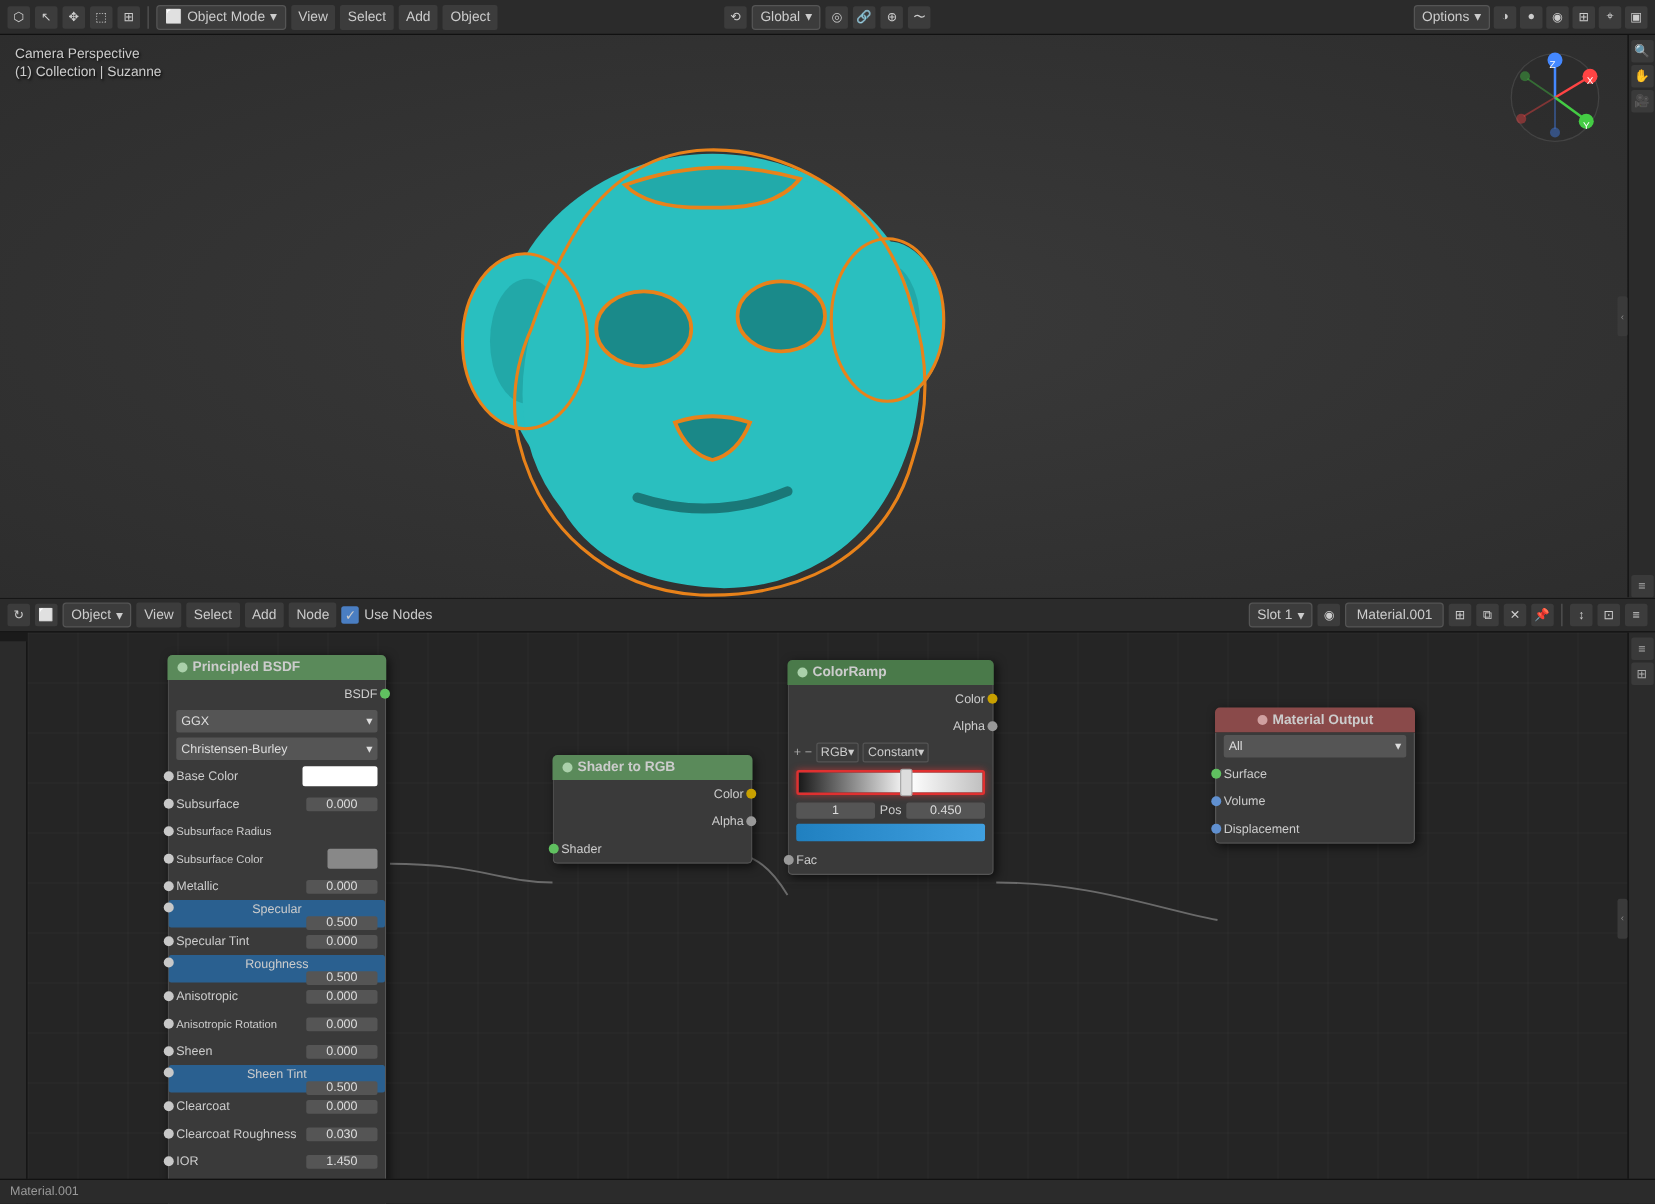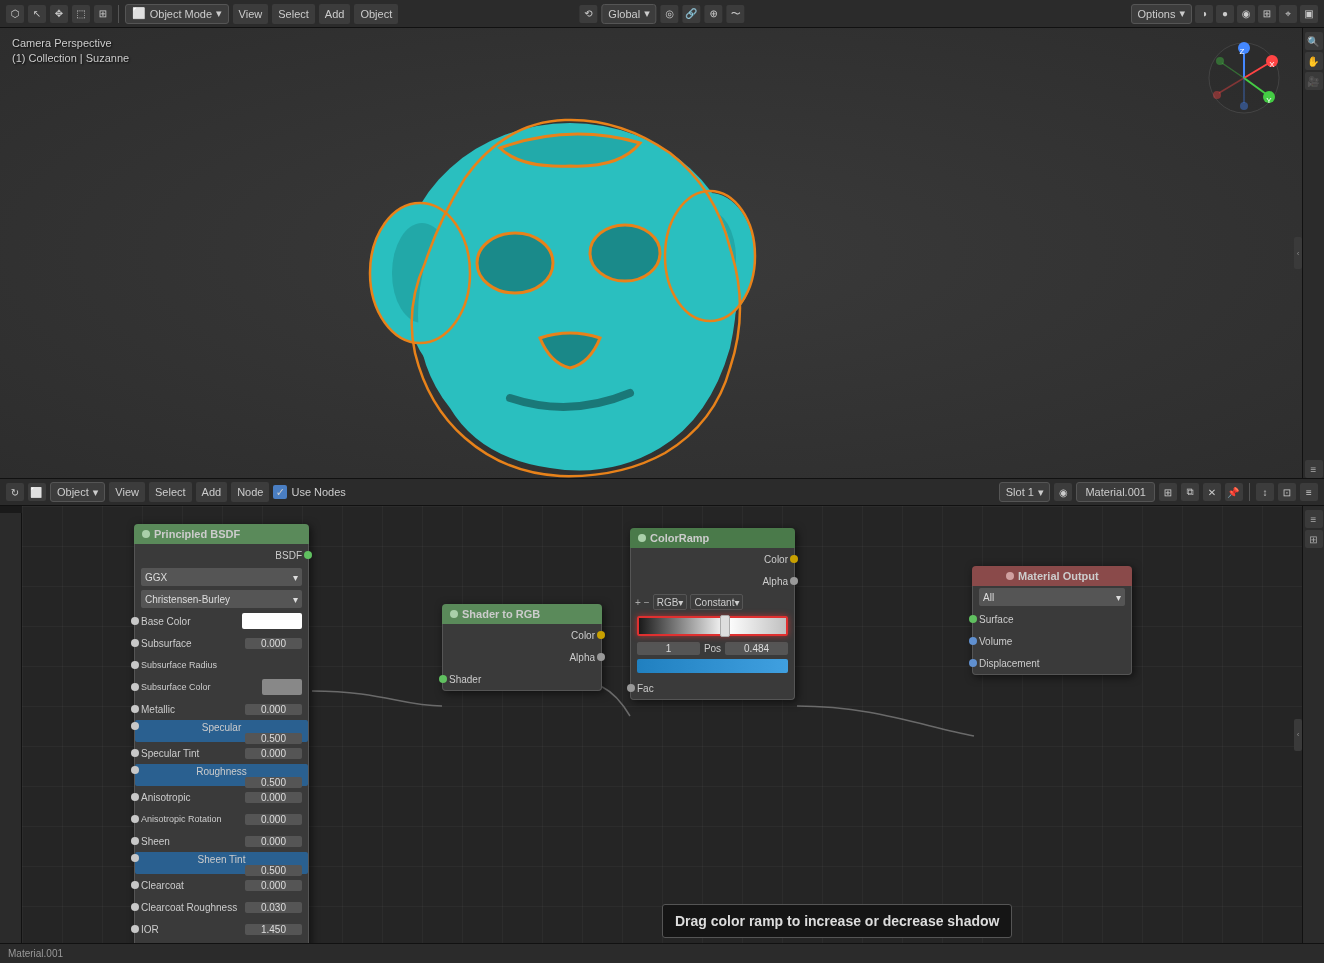--- a/index.html
+++ b/index.html
@@ -855,21 +855,21 @@
             </div>
           </div>
 
           <div class="color-ramp-gradient">
             <div class="ramp-handle" style="left:55%;"></div>
           </div>
 
           <div class="ramp-pos-row">
             <span class="ramp-pos-field">1</span>
             <span class="node-label">Pos</span>
-            <span class="ramp-pos-field">0.484</span>
+            <span class="ramp-pos-field">0.450</span>
           </div>
 
           <div class="ramp-color-bar"></div>
 
           <div class="node-row">
             <div class="socket socket-left socket-gray"></div>
             <span class="node-label">Fac</span>
           </div>
         </div>
       </div>
@@ -898,23 +898,20 @@
             <span class="node-label">Volume</span>
           </div>
 
           <div class="node-row">
             <div class="socket socket-left socket-blue"></div>
             <span class="node-label">Displacement</span>
           </div>
         </div>
       </div>
 
-      <div class="instruction-box">
-        <span>Drag color ramp to increase or decrease shadow</span>
-      </div>
 
     </div>
   </div>
 
   <div style="position:absolute;right:22px;top:50%;transform:translateY(-50%);width:8px;height:32px;background:#3a3a3a;border-radius:2px;cursor:pointer;display:flex;align-items:center;justify-content:center;color:#888;font-size:8px;z-index:5;">‹</div>
 
   <div class="node-right-panel">
     <div style="display:flex;flex-direction:column;align-items:center;padding-top:4px;gap:2px;">
       <div class="vr-icon">≡</div>
       <div class="vr-icon">⊞</div>

